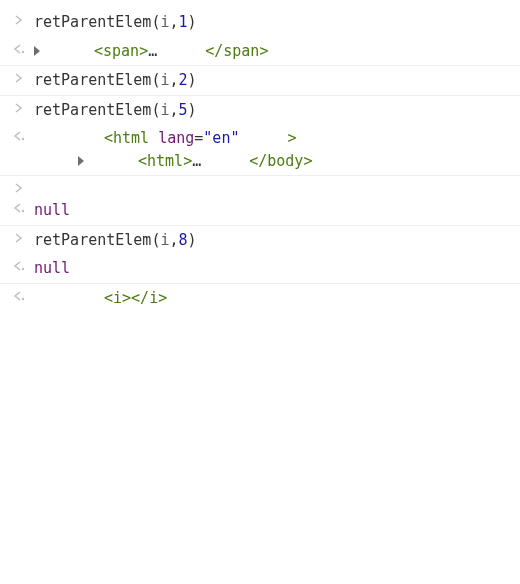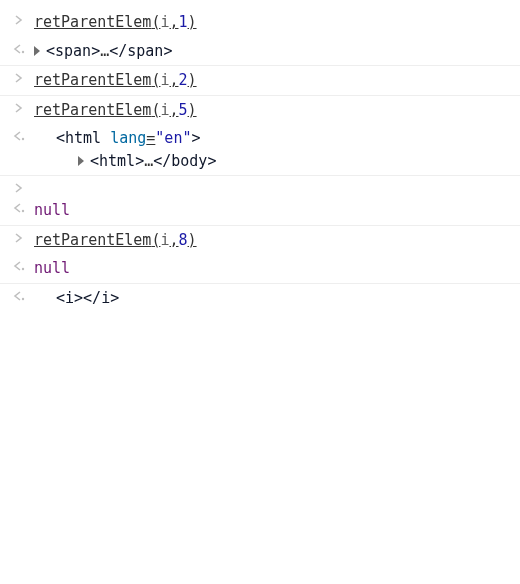--- a/index.html
+++ b/index.html
@@ -39,25 +39,25 @@
   .caret {
     display: inline-block;
     width: 0; height: 0;
     border-left: 6px solid #6e6e6e;
     border-top: 5px solid transparent;
     border-bottom: 5px solid transparent;
     margin-right: 6px;
     vertical-align: 0px;
   }
   
-  .fn   { color: #333; text-decoration: underline; }
+  .fn   { color: #333; }
   .arg  { color: #5f5f5f; }
   .num  { color: #1a1aa6; }
-  .tag  { color: #0f172a; }
-  .attr { color: #0369a1; }
+  .tag  { color: #4d7c0f; margin-left: 48px; }
+  .attr { color: #701a75; }
   .str  { color: #1a1aa6; }
   .ellip{ color: #333; }
   .null { color: #701a75; }
   .indent { padding-left: 22px; }
   .indent2 { padding-left: 44px; }
   .node-line { white-space: nowrap; }
 </style>
 </head>
 <body>
 

